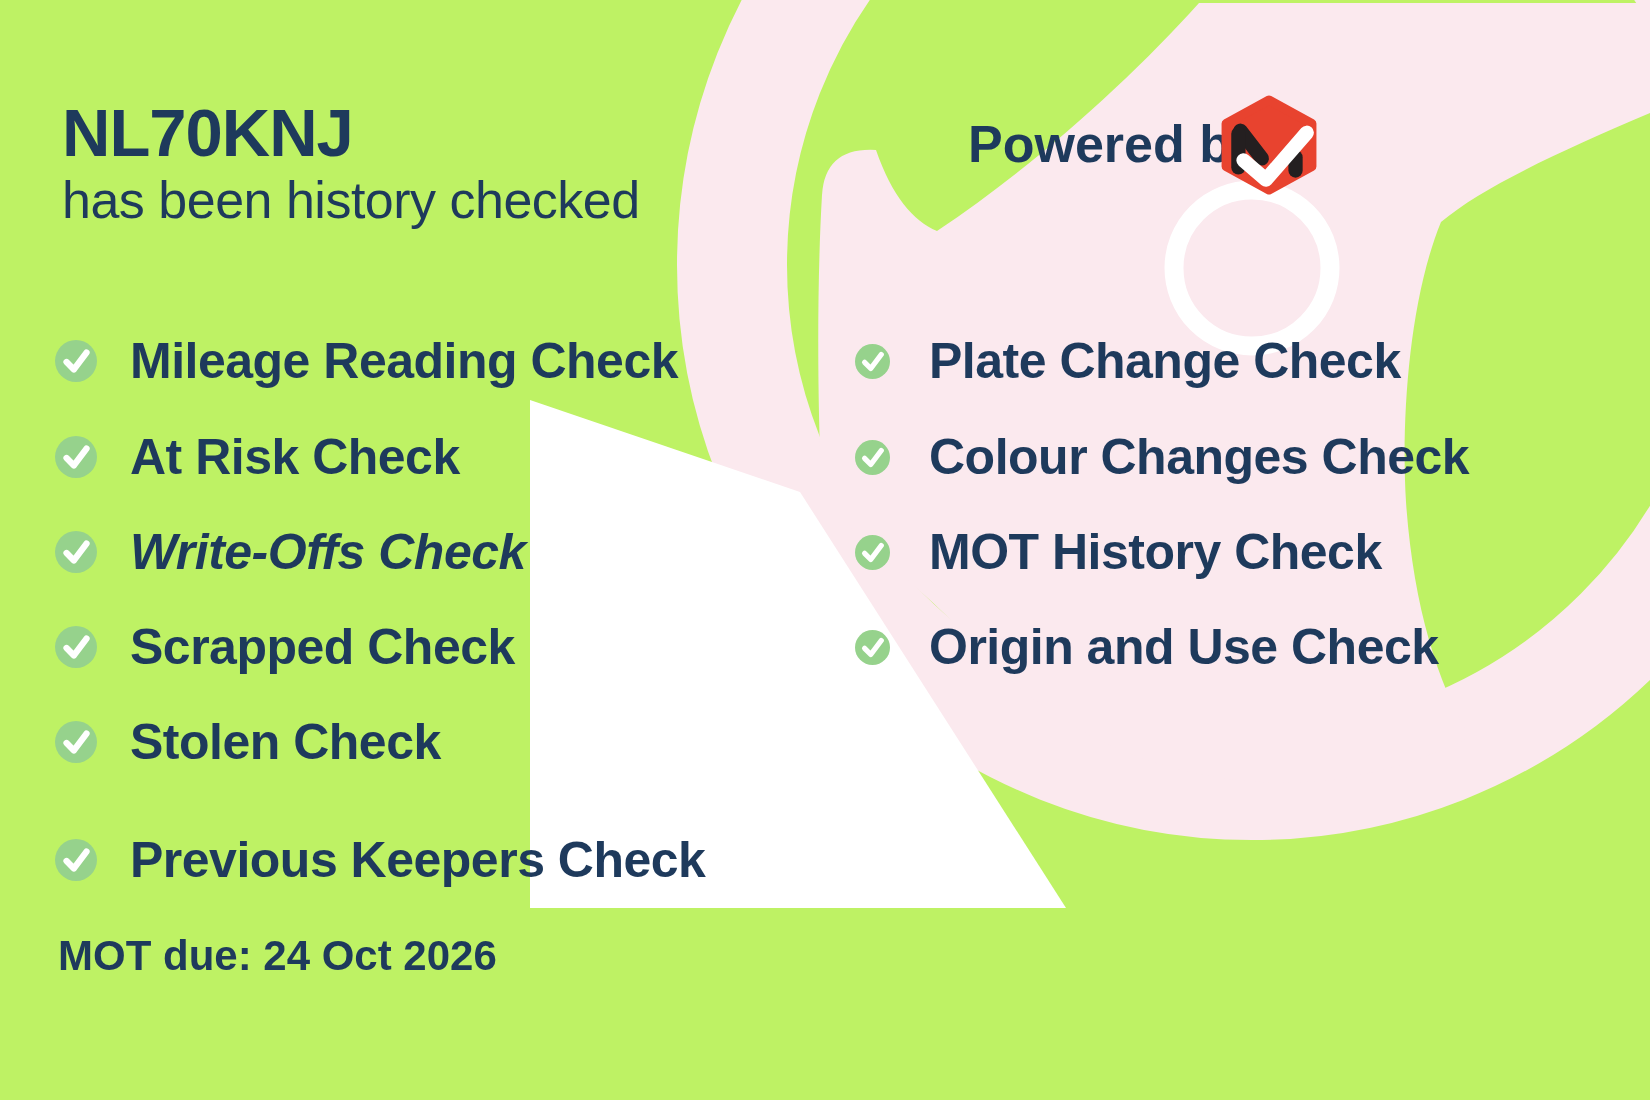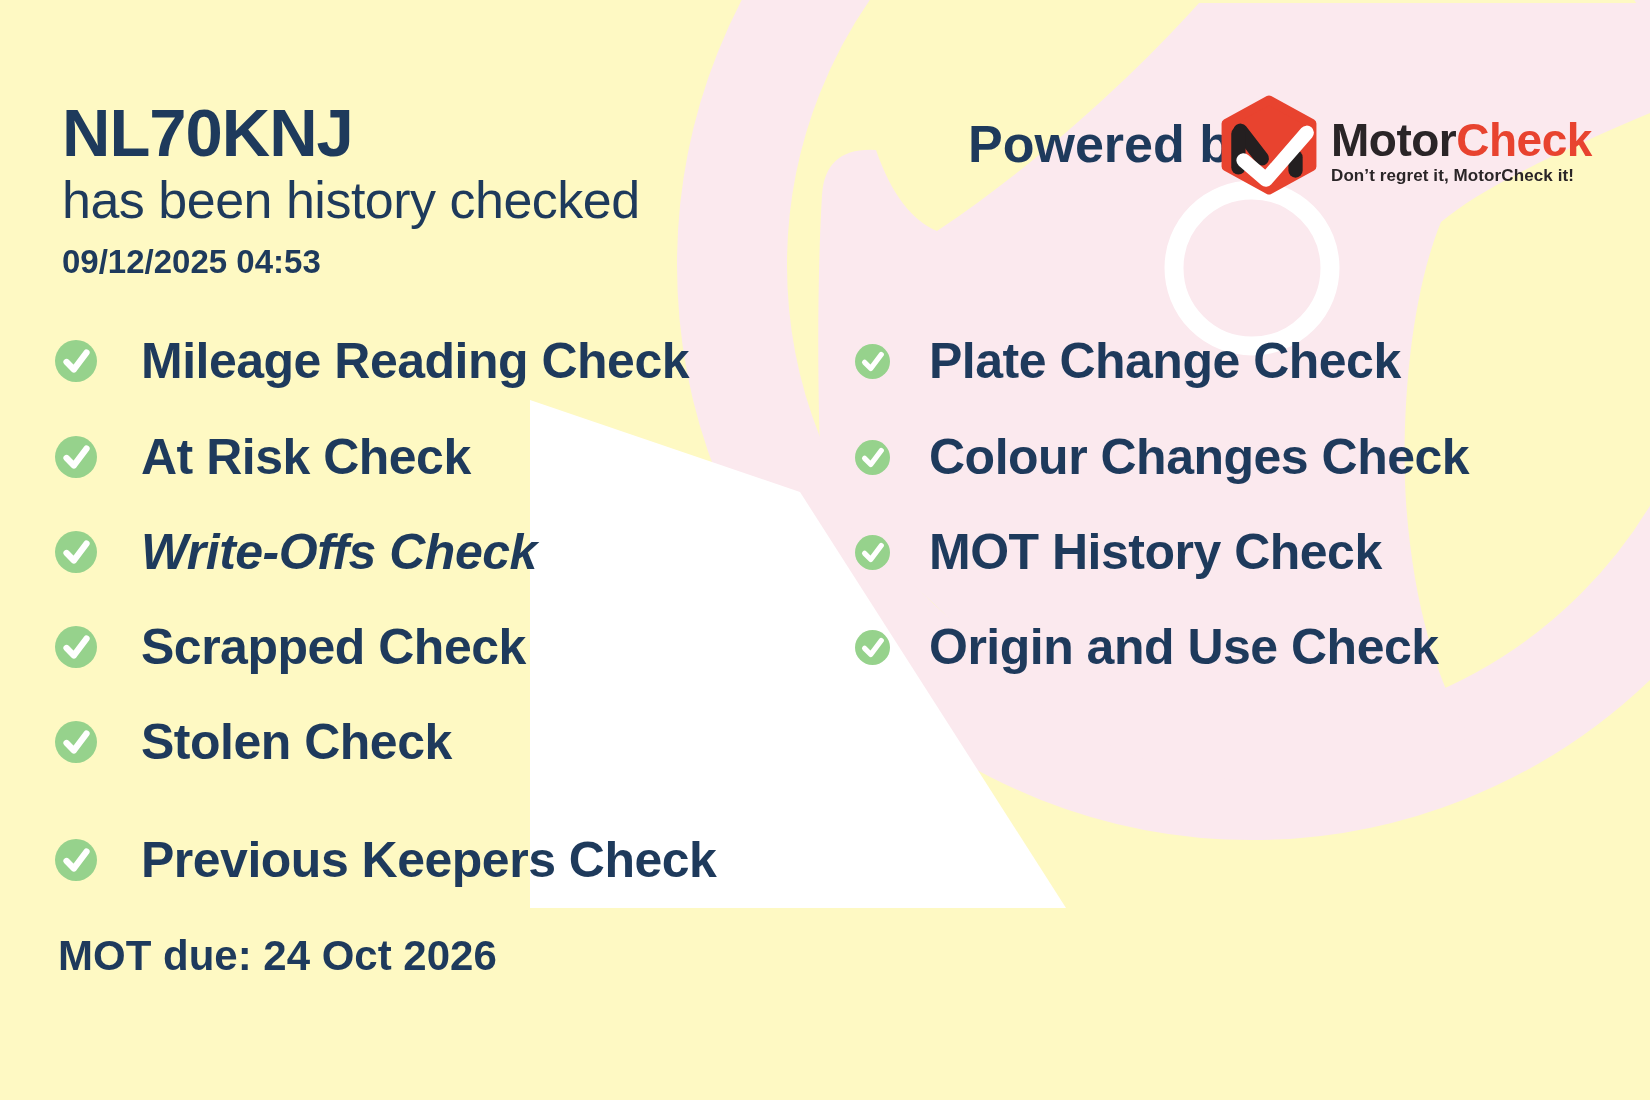--- a/index.html
+++ b/index.html
@@ -1,39 +1,39 @@
 <!DOCTYPE html>
 <html style="--navy: #1e3a5c; --green: #96d28c; --pink: #fbe9ee; --red: #e8432f; --dark: #2a2527; --white: #ffffff;"><head>
 <meta charset="utf-8">
 <style>
   :root{
     --navy:#1e3a5c; --green:#96d28c; --pink:#fbe9ee; --red:#e8432f; --dark:#2a2527; --white:#ffffff;
   }
   html,body{margin:0;padding:0;background:#fff;}
   .stage{
-    position:relative; width:1650px; height:1100px; overflow:hidden; background:#fef9c3;
+    position:relative; width:1650px; height:1100px; overflow:hidden; background:#bef264;
     font-family:"Liberation Sans","DejaVu Sans",sans-serif; color:var(--navy);
   }
   .bg{position:absolute;left:0;top:0;width:1650px;height:1100px;}
   
   .header{position:absolute;left:62px;top:98px;}
   .reg{font-size:67px;line-height:70px;font-weight:800;letter-spacing:-1px;margin:0;}
   .subtitle{font-size:52px;line-height:56px;font-weight:400;letter-spacing:-0.5px;margin:4px 0 0 0;}
   .timestamp{font-size:33px;line-height:40px;font-weight:700;margin-top:14px;}
   
   .powered{position:absolute;left:968px;top:121px;font-size:52px;line-height:46px;font-weight:600;color:var(--navy);}
   .hexlogo{position:absolute;left:1218px;top:94px;width:102px;height:102px;}
   .hexlogo svg{width:102px;height:102px;display:block;}
   .brandtext{position:absolute;left:1331px;top:117px;}
   .brandname{font-size:46px;line-height:46px;font-weight:800;letter-spacing:-0.5px;color:var(--dark);white-space:nowrap;}
   .brandname .red{color:var(--red);}
   .tagline{font-size:17px;line-height:20px;font-weight:700;color:var(--dark);margin-top:3px;white-space:nowrap;letter-spacing:0.1px;}
   
   .row{position:absolute;height:42px;display:flex;align-items:center;white-space:nowrap;}
-  #col-left .row{left:55px;gap:44px;}
+  #col-left .row{left:55px;gap:33px;}
   #col-right .row{left:855px;gap:39px;}
   .cicon{flex:0 0 auto;display:inline-flex;}
   #col-left .cicon svg{width:42px;height:42px;}
   #col-right .cicon svg{width:35px;height:35px;}
   .cicon circle{fill:var(--green);}
   .cicon path{fill:none;stroke:#fff;stroke-width:6;stroke-linecap:round;stroke-linejoin:round;}
   .clabel{font-size:50px;font-weight:700;letter-spacing:-0.5px;color:var(--navy);line-height:1;}
   
   .mot{position:absolute;left:58px;top:936px;font-size:42px;line-height:40px;font-weight:700;color:var(--navy);}
 </style>
@@ -59,39 +59,34 @@
       C 1413,603 1437,683 1470,737
       C 1302,823 1102,783 982,652
       C 927,592 872,552 822,500 Z"></path>
 
     <circle cx="1252" cy="268" r="78" fill="none" stroke="#ffffff" stroke-width="19"></circle>
   </svg>
 
   <header class="header">
     <h1 class="reg">NL70KNJ</h1>
     <h2 class="subtitle">has been history checked</h2>
-    <div class="timestamp">09/12/2025 04:53</div>
   </header>
 
   <div class="powered">Powered by</div>
 
   <div class="hexlogo">
     <svg viewBox="0 0 100 98">
       <polygon points="50,5 92,28 92,70 50,93 8,70 8,28" fill="#e8432f" stroke="#e8432f" stroke-width="9" stroke-linejoin="round"></polygon>
       <line x1="22" y1="35" x2="43" y2="62" stroke="#241f20" stroke-width="14" stroke-linecap="round"></line>
       <line x1="20" y1="38" x2="20" y2="71" stroke="#241f20" stroke-width="14" stroke-linecap="round"></line>
       <line x1="76" y1="61" x2="76" y2="74" stroke="#241f20" stroke-width="14" stroke-linecap="round"></line>
       <path d="M 25,64 L 47,83 L 87,37" fill="none" stroke="#ffffff" stroke-width="14" stroke-linecap="round" stroke-linejoin="round"></path>
     </svg>
   </div>
 
-  <div class="brandtext">
-    <div class="brandname"><span>Motor</span><span class="red">Check</span></div>
-    <div class="tagline">Don’t regret it, MotorCheck it!</div>
-  </div>
 
   <div id="col-left">
   <div class="row" style="top: 340px;">
     <span class="cicon">
       <svg viewBox="0 0 40 40">
         <circle cx="20" cy="20" r="20"></circle>
         <path d="M11 21 L18 28 L30 12"></path>
       </svg>
     </span>
     <span class="clabel">Mileage Reading Check</span>

